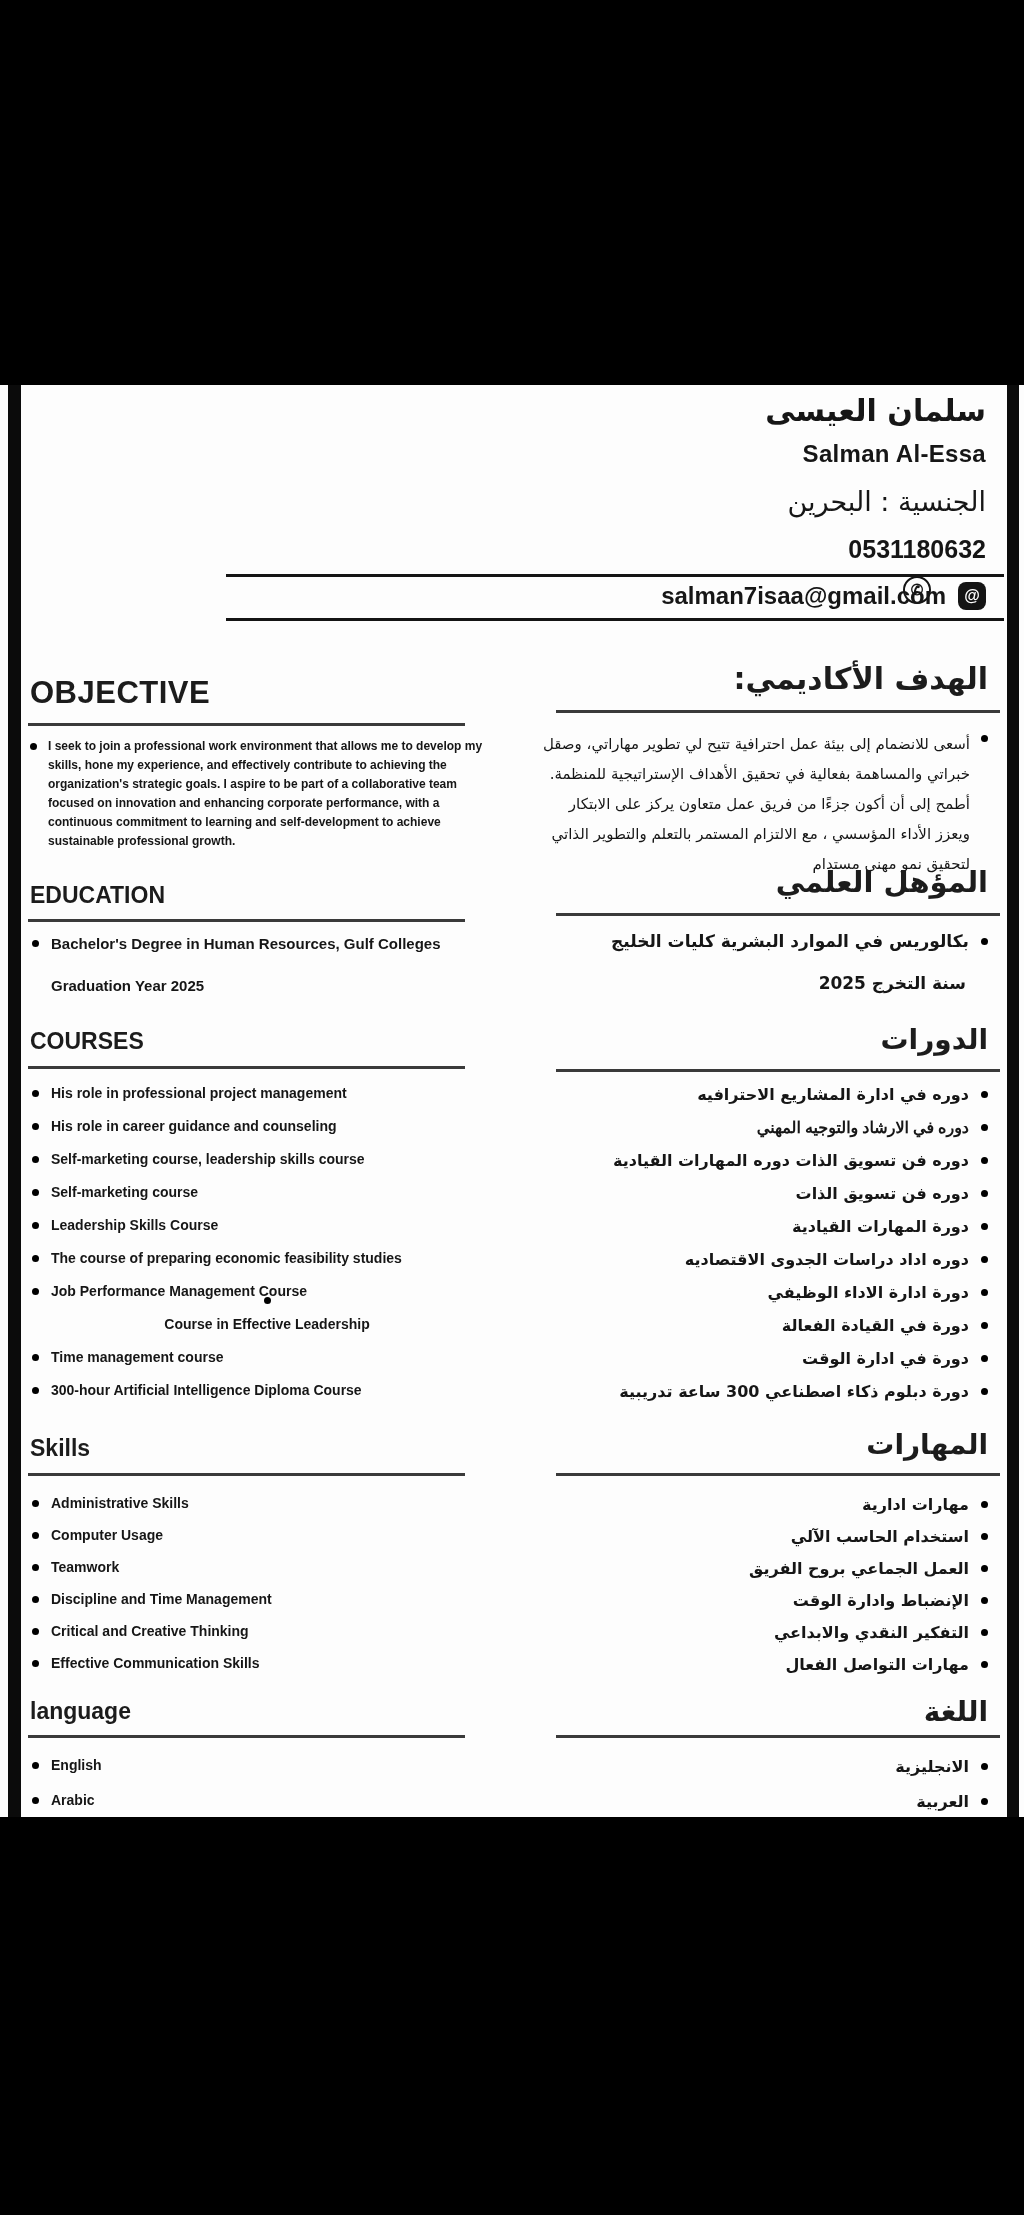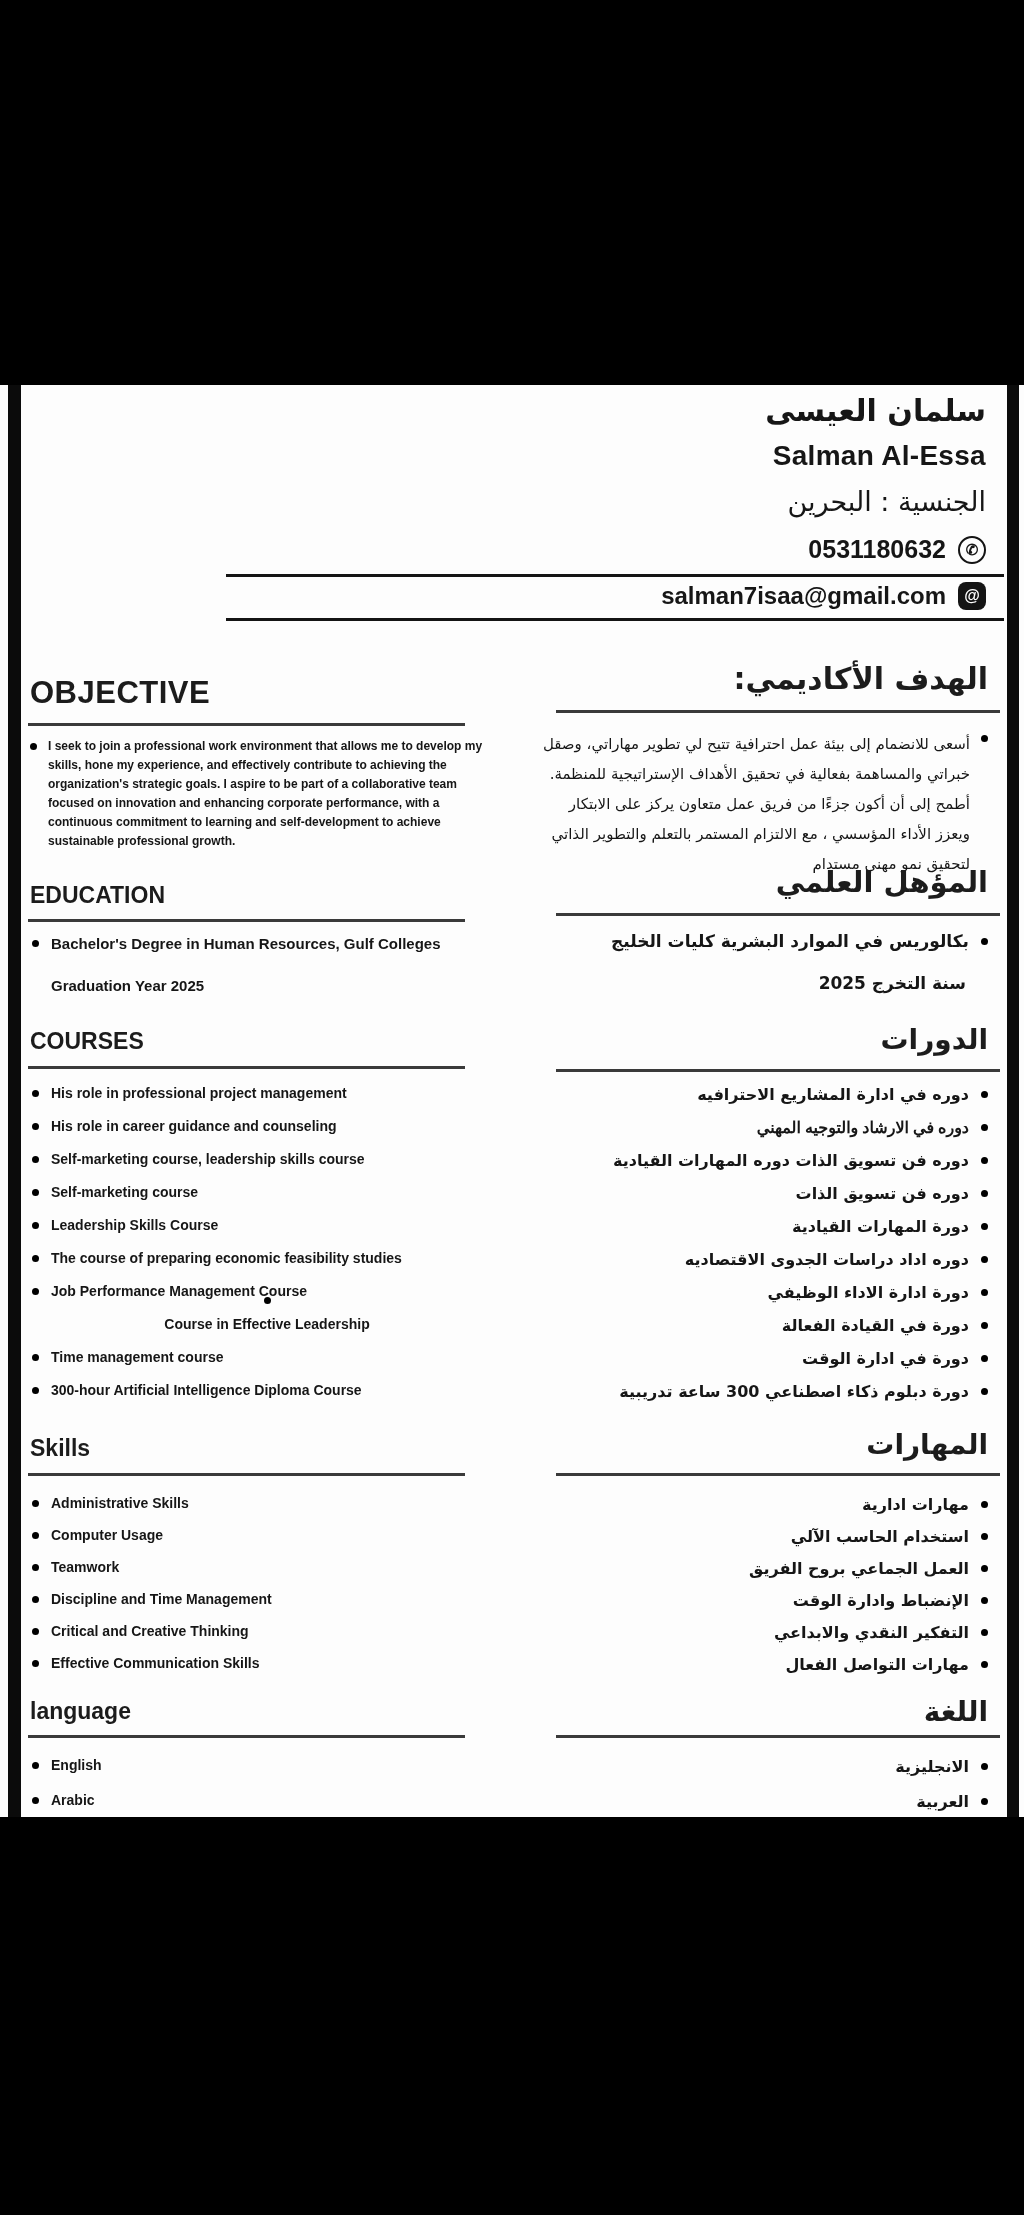--- a/index.html
+++ b/index.html
@@ -12,23 +12,23 @@
 
   .paper { position:absolute; top:385px; left:0; width:1024px; height:1432px; background:#fdfdfd; color:#161616; }
   .edge { position:absolute; top:0; bottom:0; background:#0b0b0b; }
   .edge.l { left:8px; width:13px; }
   .edge.r { right:5px; width:12px; }
 
   
   .h-row { position:absolute; right:38px; text-align:right; direction:rtl; display:flex; flex-direction:row; align-items:center; gap:12px; }
   .h-ltr { direction:ltr; }
   .name-ar { top:8px;  font-family:"DejaVu Sans",sans-serif; font-size:30px; font-weight:600; }
-  .name-en { top:55px; font-size:28px; font-weight:700; letter-spacing:0.3px;text-align:center; }
+  .name-en { top:55px; font-size:24px; font-weight:700; letter-spacing:0.3px;text-align:center; }
   .nation  { top:101px; font-family:"DejaVu Sans",sans-serif; font-size:27px; font-weight:500; }
-  .phone   { top:150px; font-size:25px; font-weight:700; }
+  .phone   { top:150px; font-size:25px; font-weight:700;flex-direction:column; }
   .email   { top:197px; font-size:24px; font-weight:700; }
   .rule { position:absolute; left:226px; right:20px; height:3px; background:#141414; }
   .rule.r1 { top:189px; }
   .rule.r2 { top:233px; }
   .ico-circle { width:28px; height:28px; border:2.5px solid #141414; border-radius:50%;
                 display:flex; align-items:center; justify-content:center; font-size:15px; flex:none; }
   .ico-square { width:28px; height:28px; background:#141414; border-radius:8px; color:#fff;
                 display:flex; align-items:center; justify-content:center; font-size:16px; font-weight:700; flex:none; }
 
   

